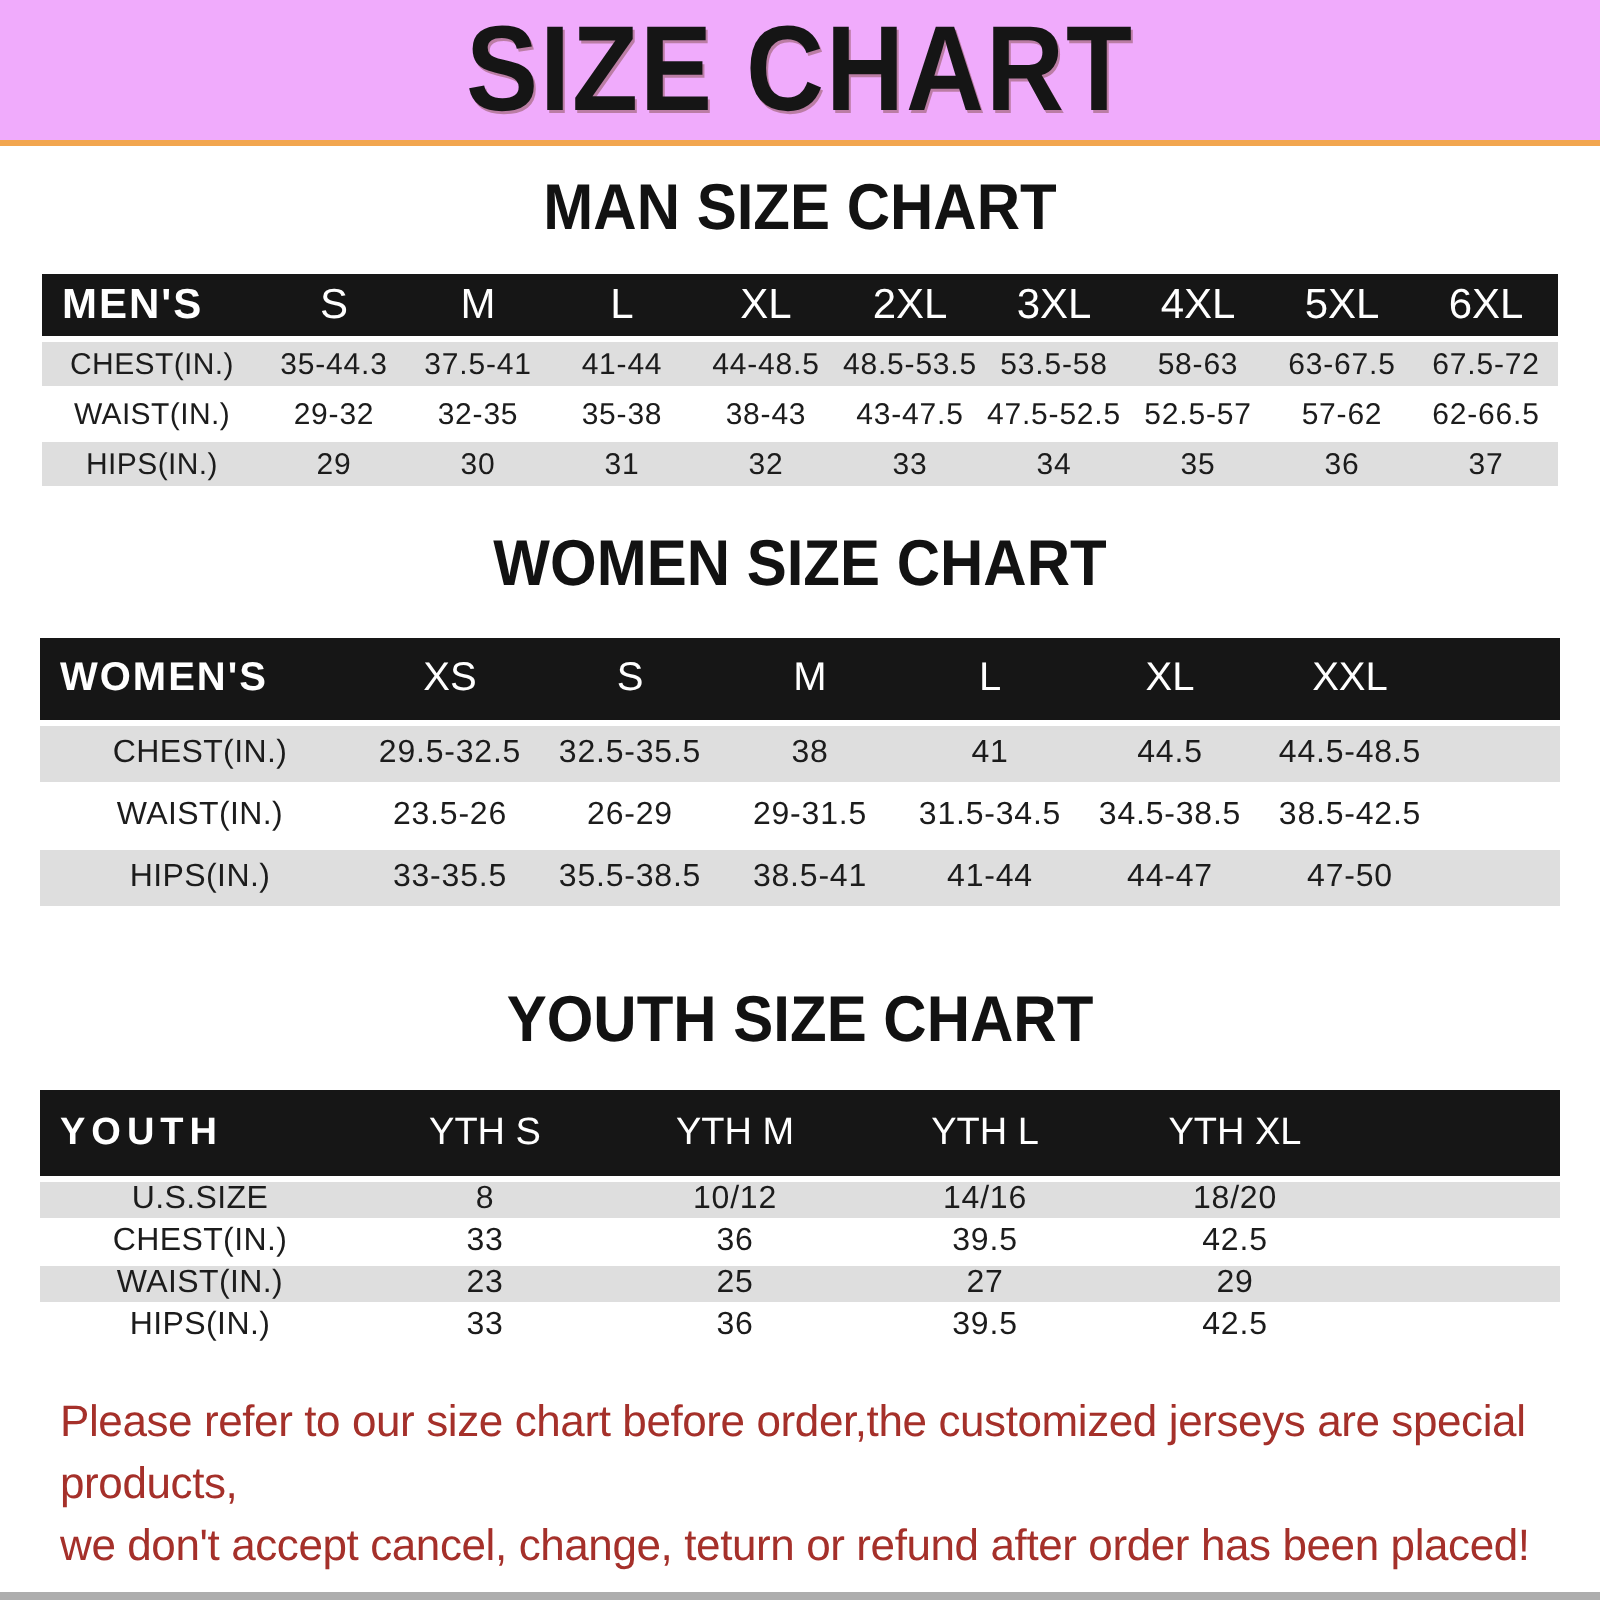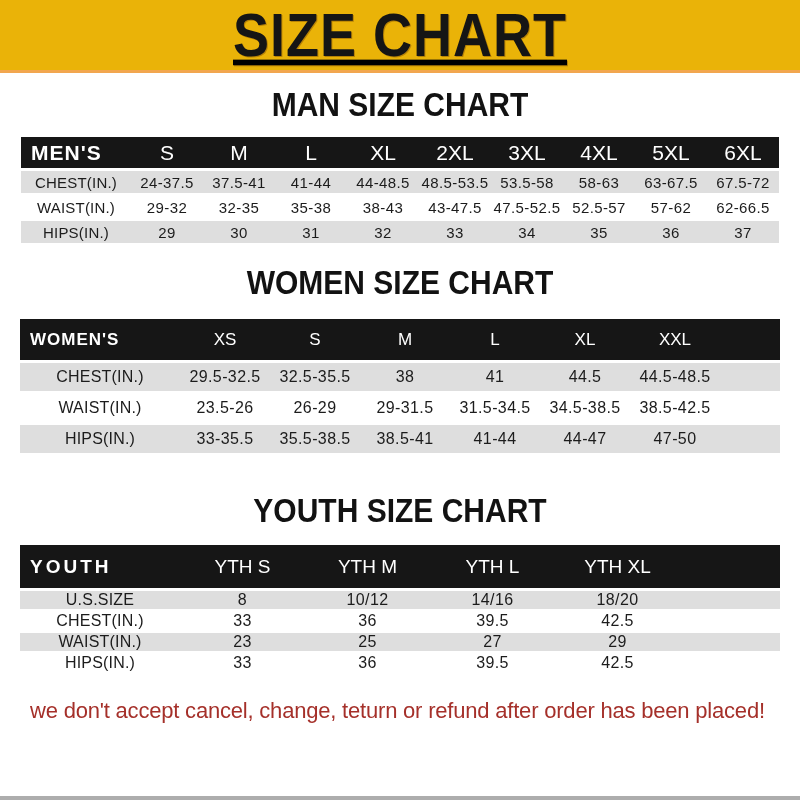--- a/index.html
+++ b/index.html
@@ -6,24 +6,23 @@
   body{
     width:800px;height:800px;
     background:#ffffff;
     font-family:"Liberation Sans", sans-serif;
     position:relative;
     overflow:hidden;
   }
   
   .banner{
     height:70px;
-    background:#eab308;
+    background:#f0abfc;
     display:flex;align-items:center;justify-content:center;
     border-bottom:3px solid #f2a64f;
-    text-decoration:underline;
   }
   .banner h1{
     margin:0;
     font-size:54px;
     font-weight:800;
     letter-spacing:1px;
     color:#151515;
     transform:scaleY(1.12);
     text-shadow:1px 1px 0 rgba(90,40,0,.35);
   }
@@ -69,21 +68,21 @@
   }
   tbody td.row-label{letter-spacing:.2px;}
   tbody tr:nth-child(odd){background:#DEDEDE;}
   tbody tr:nth-child(even){background:#ffffff;}
 
   .men thead th{height:31px;font-size:21px;}
   .men tbody td{height:22px;font-size:15px;}
   .men .corner{width:100px;}
   .men .size-col{width:72px;}
 
-  .women thead th{height:41px;font-size:17px;}
+  .women thead th{height:41px;font-size:20px;}
   .women tbody td{height:28px;font-size:16px;}
   .women .corner{width:150px;}
   .women .size-col{width:90px;}
   .women .spacer-col{width:60px;}
 
   .youth thead th{height:43px;font-size:19px;margin-top:42px;}
   .youth thead th.corner{letter-spacing:3px;}
   .youth tbody td{height:16px;font-size:16px;}
   .youth .corner{width:150px;}
   .youth .size-col{width:125px;}
@@ -124,21 +123,21 @@
           <th class="size-col">2XL</th>
           <th class="size-col">3XL</th>
           <th class="size-col">4XL</th>
           <th class="size-col">5XL</th>
           <th class="size-col">6XL</th>
         </tr>
     </thead>
     <tbody>
         <tr>
           <td class="row-label">CHEST(IN.)</td>
-          <td>24-37.5</td>
+          <td>35-44.3</td>
           <td>37.5-41</td>
           <td>41-44</td>
           <td>44-48.5</td>
           <td>48.5-53.5</td>
           <td>53.5-58</td>
           <td>58-63</td>
           <td>63-67.5</td>
           <td>67.5-72</td>
         </tr>
         <tr>
@@ -263,16 +262,17 @@
           <td>36</td>
           <td>39.5</td>
           <td>42.5</td>
           <td class="spacer-col"></td>
         </tr>
       </tbody>
   </table>
 </section>
 
 <div class="footer-note">
+  <div>Please refer to our size chart before order,the customized jerseys are special products,</div>
   <div>we don't accept cancel, change, teturn or refund after order has been placed!</div>
 </div>
 
 <div class="bottom-rule"></div>
 
 </body></html>

